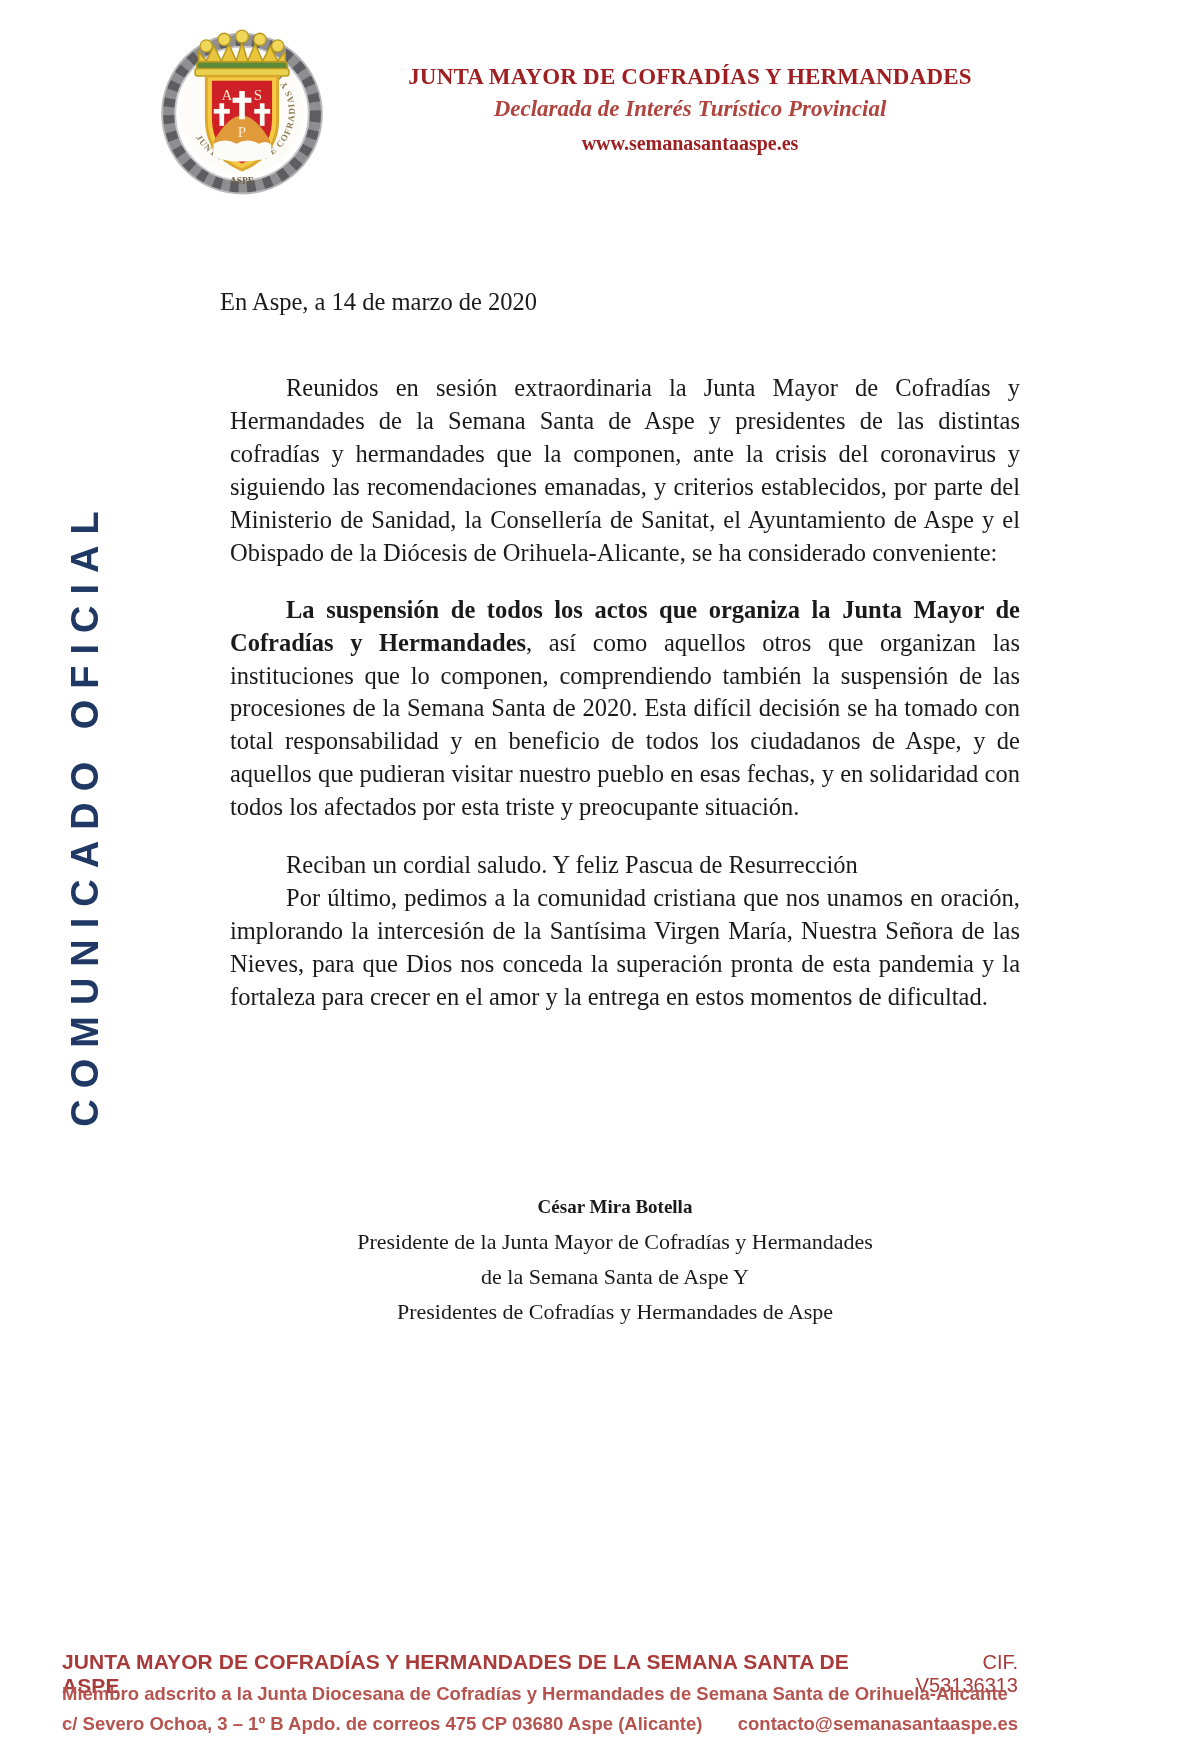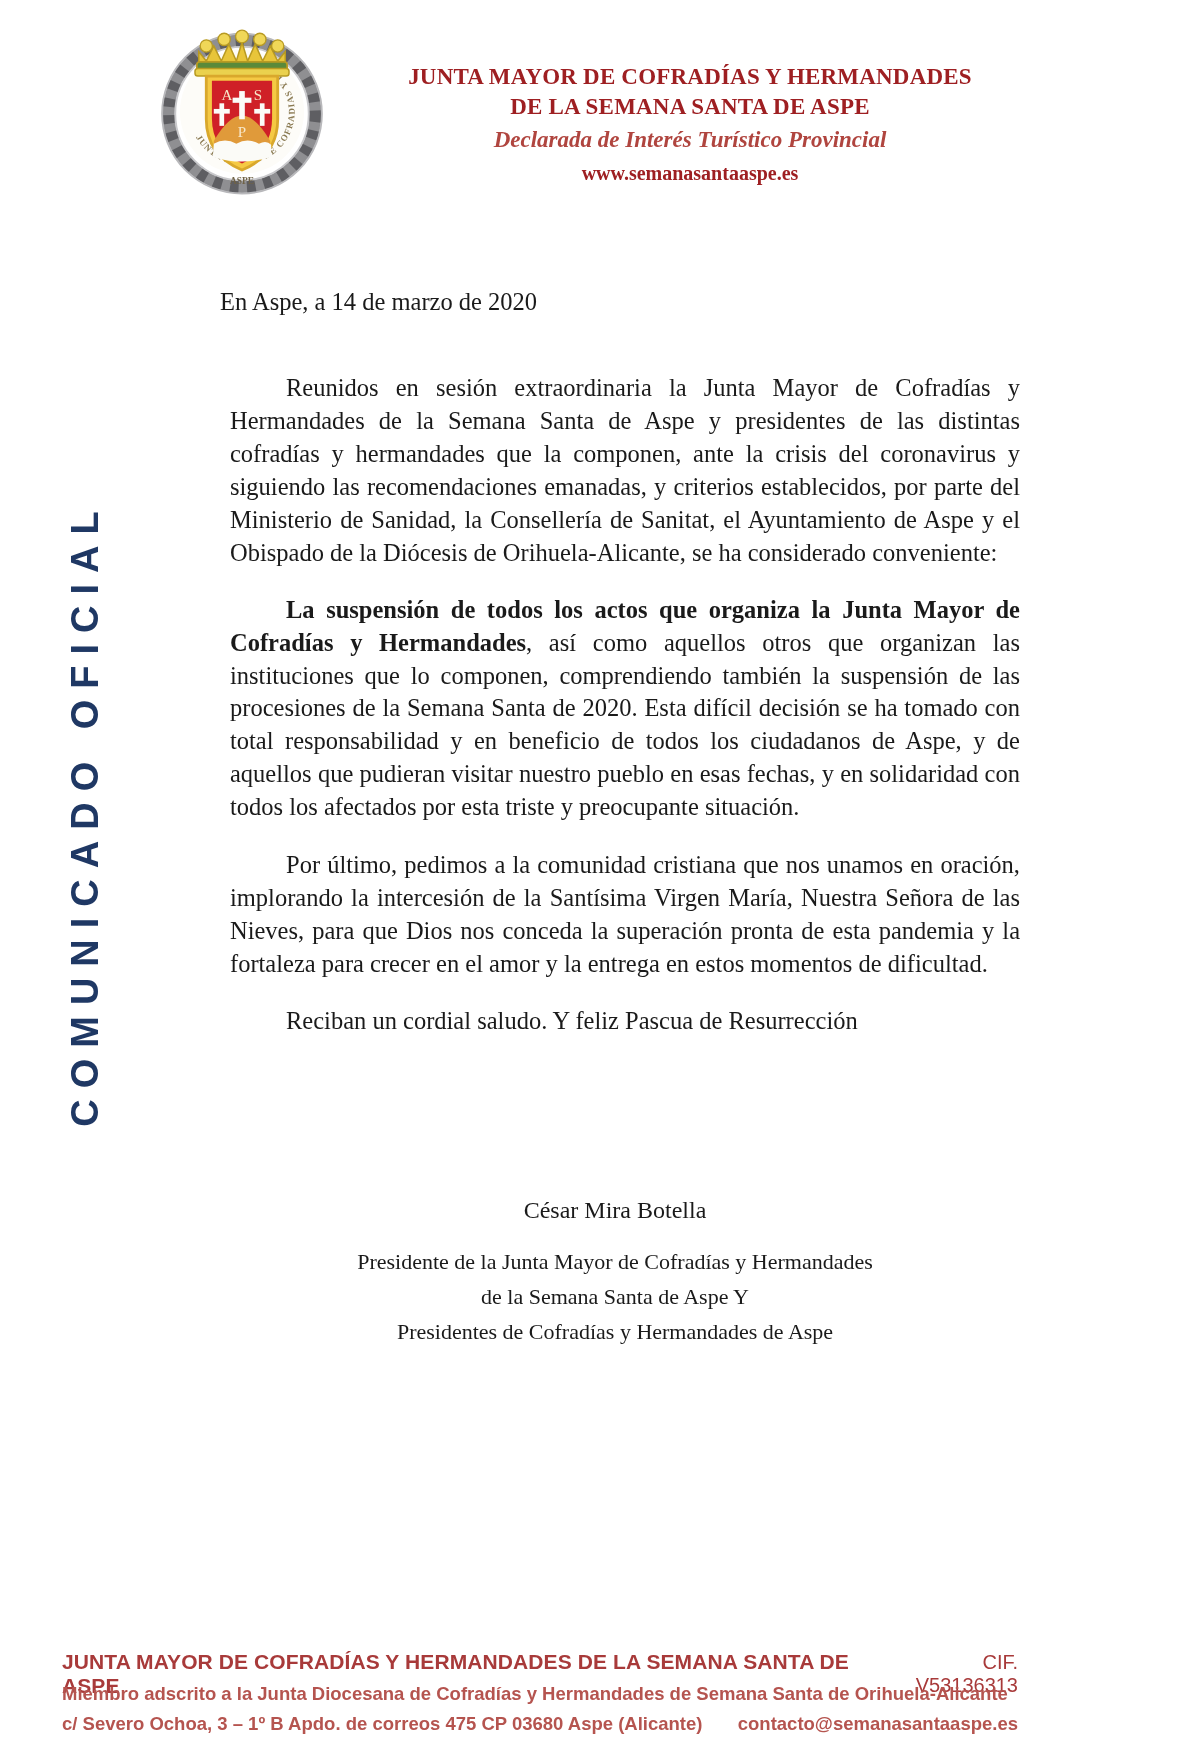--- a/index.html
+++ b/index.html
@@ -118,24 +118,24 @@
 
   
   .signature {
     position: absolute;
     left: 220px;
     top: 1192px;
     width: 790px;
     text-align: center;
   }
   .sig-name {
-    font-size: 24px;
-    font-weight: normal;
+    font-size: 19px;
+    font-weight: bold;
     line-height: 1.55;
-    margin-bottom: 16px;
+    margin-bottom: 4px;
   }
   .sig-role {
     font-size: 22px;
     line-height: 1.58;
   }
 
   
   .footer {
     position: absolute;
     left: 0;
@@ -249,39 +249,38 @@
           <rect x="76" y="95" width="5" height="24"></rect>
             <rect x="70" y="101" width="17" height="5"></rect>
           <rect x="119" y="95" width="5" height="24"></rect>
             <rect x="113" y="101" width="17" height="5"></rect>
         </g>
       </svg>
     </div>
 
     <div class="header-text">
       <div class="header-line1">JUNTA MAYOR DE COFRADÍAS Y HERMANDADES</div>
-      <div class="header-line2">DE LA SEMANA SANTA DE ASPE</div>
       <div class="header-line3">Declarada de Interés Turístico Provincial</div>
       <div class="header-line4">www.semanasantaaspe.es</div>
     </div>
   </div>
 
   <div class="side-title">COMUNICADO OFICIAL</div>
 
   <div class="date-line">En Aspe, a 14 de marzo de 2020</div>
 
   <div class="body-block">
 
     <p class="para">Reunidos en sesión extraordinaria la Junta Mayor de Cofradías y Hermandades de la Semana Santa de Aspe y presidentes de las distintas cofradías y hermandades que la componen, ante la crisis del coronavirus y siguiendo las recomendaciones emanadas, y criterios establecidos, por parte del Ministerio de Sanidad, la Consellería de Sanitat, el Ayuntamiento de Aspe y el Obispado de la Diócesis de Orihuela-Alicante, se ha considerado conveniente:</p>
 
     <p class="para tight"><b>La suspensión de todos los actos que organiza la Junta Mayor de Cofradías y Hermandades</b><span>, así como aquellos otros que organizan las instituciones que lo componen, comprendiendo también la suspensión de las procesiones de la Semana Santa de 2020. Esta difícil decisión se ha tomado con total responsabilidad y en beneficio de todos los ciudadanos de Aspe, y de aquellos que pudieran visitar nuestro pueblo en esas fechas, y en solidaridad con todos los afectados por esta triste y preocupante situación.</span></p>
 
+    <p class="para last">Reciban un cordial saludo. Y feliz Pascua de Resurrección</p>
+
     <p class="para">Por último, pedimos a la comunidad cristiana que nos unamos en oración, implorando la intercesión de la Santísima Virgen María, Nuestra Señora de las Nieves, para que Dios nos conceda la superación pronta de esta pandemia y la fortaleza para crecer en el amor y la entrega en estos momentos de dificultad.</p>
-
-    <p class="para last">Reciban un cordial saludo. Y feliz Pascua de Resurrección</p>
   </div>
 
   <div class="signature">
     <div class="sig-name">César Mira Botella</div>
     <div class="sig-role">Presidente de la Junta Mayor de Cofradías y Hermandades</div>
     <div class="sig-role">de la Semana Santa de Aspe Y</div>
     <div class="sig-role">Presidentes de Cofradías y Hermandades de Aspe</div>
   </div>
 
   <div class="footer">

